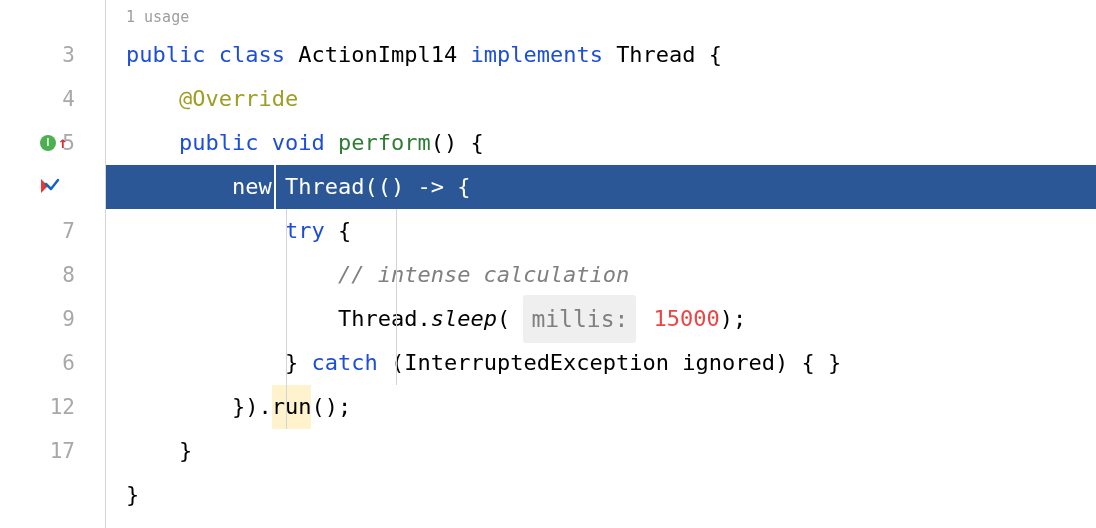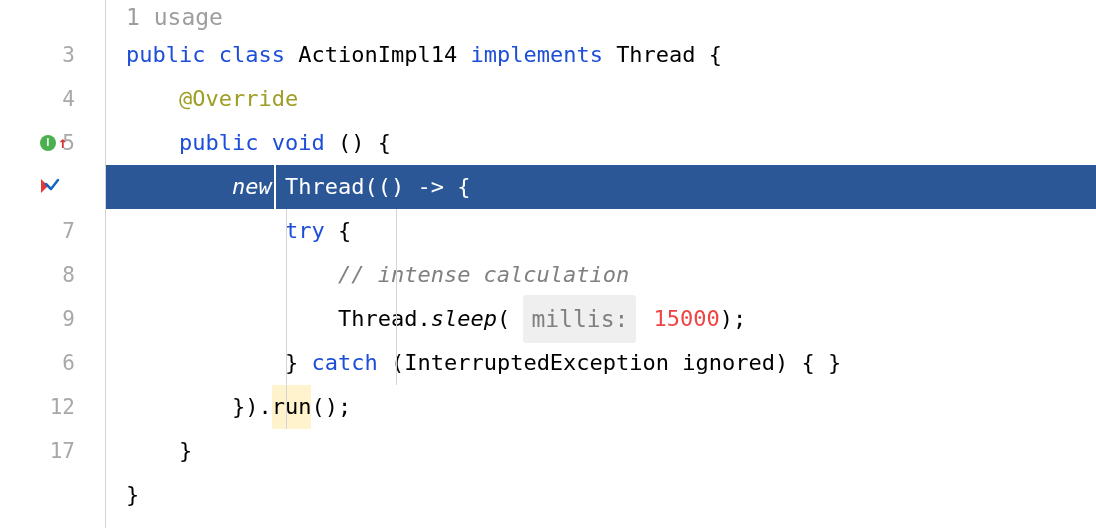--- a/index.html
+++ b/index.html
@@ -78,27 +78,27 @@
       height: 44px;
       display: flex;
       align-items: center;
       white-space: pre;
       padding-left: 20px;
       position: relative;
     }
     .code-row.usage-hint {
       height: 33px;
       color: #9e9e9e;
-      font-size: 23px;
+      font-size: 15px;
     }
     .code-row.selected {
       background: #2b5797;
       color: #ffffff;
     }
-    .code-row.selected .kw { color: #ffffff; font-style: italic; }
+    .code-row.selected .kw { color: #ffffff; }
     .code-row.selected .plain { color: #ffffff; }
     .guide {
       display: inline-block;
       width: 1px;
       background: #d4d4d4;
       height: 44px;
       position: absolute;
       top: 0;
     }
     .guide.g1 { left: 180px; }
@@ -180,21 +180,21 @@
       </div>
   </div>
 
   <div class="code-area">
     <div class="code-row usage-hint"><span>1 usage</span></div>
 
     <div class="code-row"><span class="kw">public</span><span class="plain"> </span><span class="kw">class</span><span class="plain"> </span><span class="type">ActionImpl14</span><span class="plain"> </span><span class="kw">implements</span><span class="plain"> </span><span class="type">Thread</span><span class="plain"> {</span></div>
 
     <div class="code-row"><span class="plain">    </span><span class="annotation">@Override</span></div>
 
-    <div class="code-row"><span class="plain">    </span><span class="kw">public</span><span class="plain"> </span><span class="kw">void</span><span class="plain"> </span><span class="plain">() {</span></div>
+    <div class="code-row"><span class="plain">    </span><span class="kw">public</span><span class="plain"> </span><span class="kw">void</span><span class="plain"> </span><span class="method">perform</span><span class="plain">() {</span></div>
 
     <div class="code-row selected"><span class="guide-white"></span><span class="plain">        </span><span class="kw">new</span><span class="plain"> </span><span class="plain">Thread</span><span class="plain">(() -&gt; {</span></div>
 
     <div class="code-row"><span class="guide g1"></span><span class="guide" style="left:290px"></span><span class="plain">            </span><span class="kw">try</span><span class="plain"> {</span></div>
 
     <div class="code-row"><span class="guide g1"></span><span class="guide" style="left:290px"></span><span class="plain">                </span><span class="comment">// intense calculation</span></div>
 
     <div class="code-row"><span class="guide g1"></span><span class="guide" style="left:290px"></span><span class="plain">                </span><span class="plain">Thread</span><span class="plain">.</span><span class="static-call">sleep</span><span class="plain">( </span><span class="param-hint">millis:</span><span class="plain"> </span><span class="num">15000</span><span class="plain">);</span></div>
 
     <div class="code-row"><span class="guide g1"></span><span class="guide" style="left:290px"></span><span class="plain">            </span><span class="plain">} </span><span class="kw">catch</span><span class="plain"> (InterruptedException ignored) { }</span></div>

